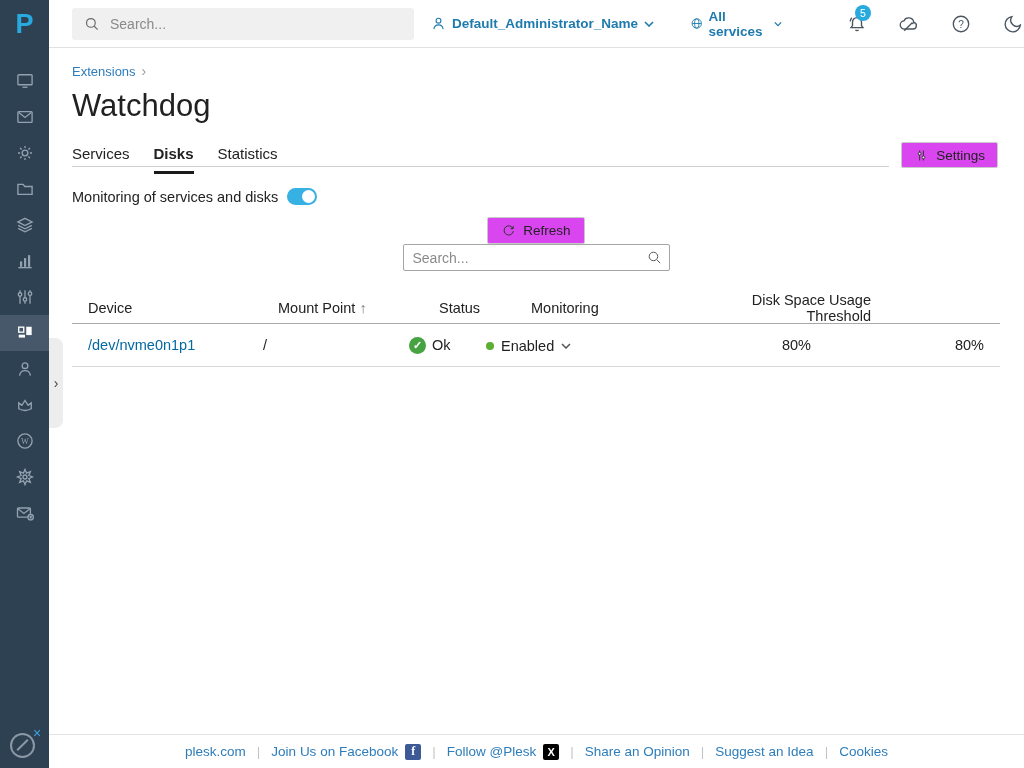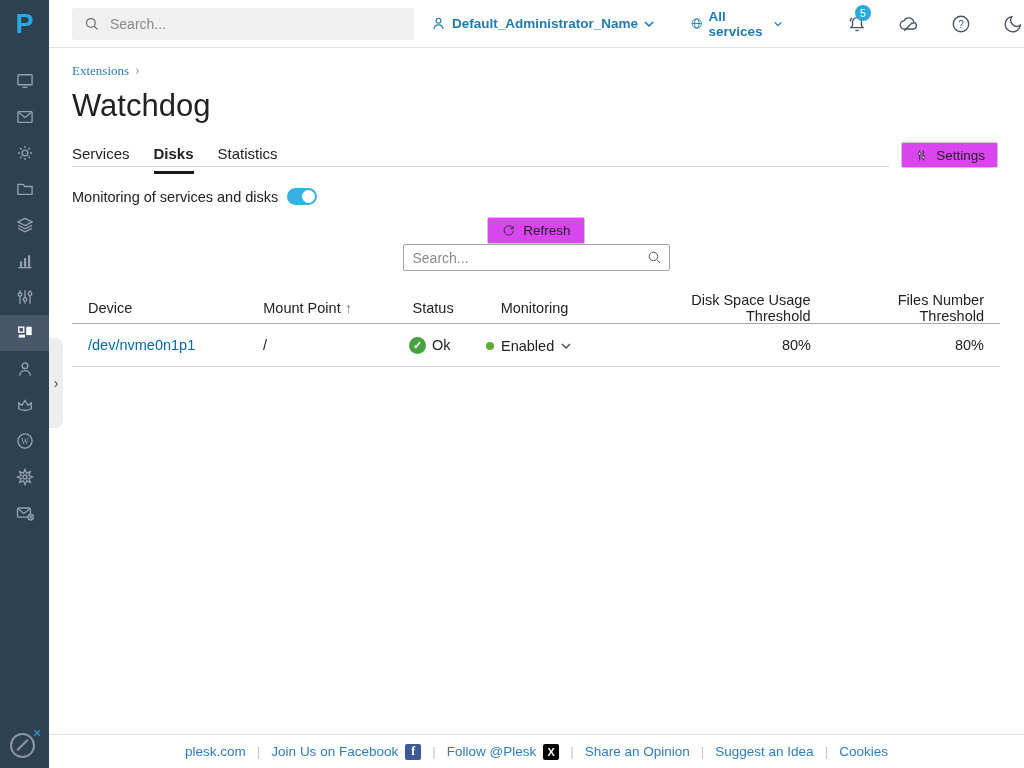--- a/index.html
+++ b/index.html
@@ -44,21 +44,21 @@
   .chev { width:10px; height:6px; stroke:#1f7bad; fill:none; stroke-width:1.6; margin-left:6px; }
   .top-icons { display:flex; align-items:center; margin-left:34px; }
   .top-icon { position:relative; width:22px; height:22px; margin-left:30px; cursor:pointer; }
   .top-icon svg { width:22px; height:22px; stroke:#4a5560; fill:none; stroke-width:1.5; }
   .badge { position:absolute; top:-8px; left:9px; min-width:16px; height:16px; border-radius:8px; background:#28aade;
            color:#fff; font-size:10.5px; display:flex; align-items:center; justify-content:center; padding:0 3px; }
   .ws-group { margin-left:36px; }
 
   
   .main { position:absolute; left:72px; top:48px; width:928px; }
-  .breadcrumb { margin-top:15px; font-size:13px; display:flex; align-items:center;font-family:Liberation Serif, serif; }
+  .breadcrumb { margin-top:15px; font-size:13px; display:flex; align-items:center; }
   .breadcrumb a { color:#2d7dbb; text-decoration:none; cursor:pointer; }
   .breadcrumb .sep { color:#9a9a9a; margin-left:6px; font-size:14px; }
   .page-title { margin-top:9px; font-size:31px; font-weight:400; color:#212121; }
 
   .tabs-row { position:relative; margin-top:21px; height:23px; }
   .tabs { display:flex; }
   .tab { font-size:15px; color:#222; margin-right:24px; padding-bottom:9px; cursor:pointer; }
   .tab.active { font-weight:700; border-bottom:3px solid #1a1a1a; }
   .tabs-underline { position:absolute; left:0; top:21px; width:817px; height:1px; background:#cfcfcf; }
   .btn { display:inline-flex; align-items:center; background:#d946ef; border:1px solid #c9c9c9; border-radius:2px;
@@ -321,21 +321,20 @@
       </div>
     </div>
 
     <div class="table">
       <div class="tr thead">
         <div class="td c1"><span>Device</span></div>
         <div class="td c2"><span>Mount Point</span><span class="sort-arrow">↑</span></div>
         <div class="td c3"><span>Status</span></div>
         <div class="td c4"><span>Monitoring</span></div>
         <div class="td c5"><span>Disk Space Usage Threshold</span></div>
-        <div class="td c6"><span>Files Number Threshold</span></div>
       </div>
       <div class="tr trow">
         <div class="td c1">
           <a class="device-link">/dev/nvme0n1p1</a>
         </div>
         <div class="td c2">/</div>
         <div class="td c3 status-cell">
           <span class="check-circle">✓</span>
           <span>Ok</span>
         </div>

